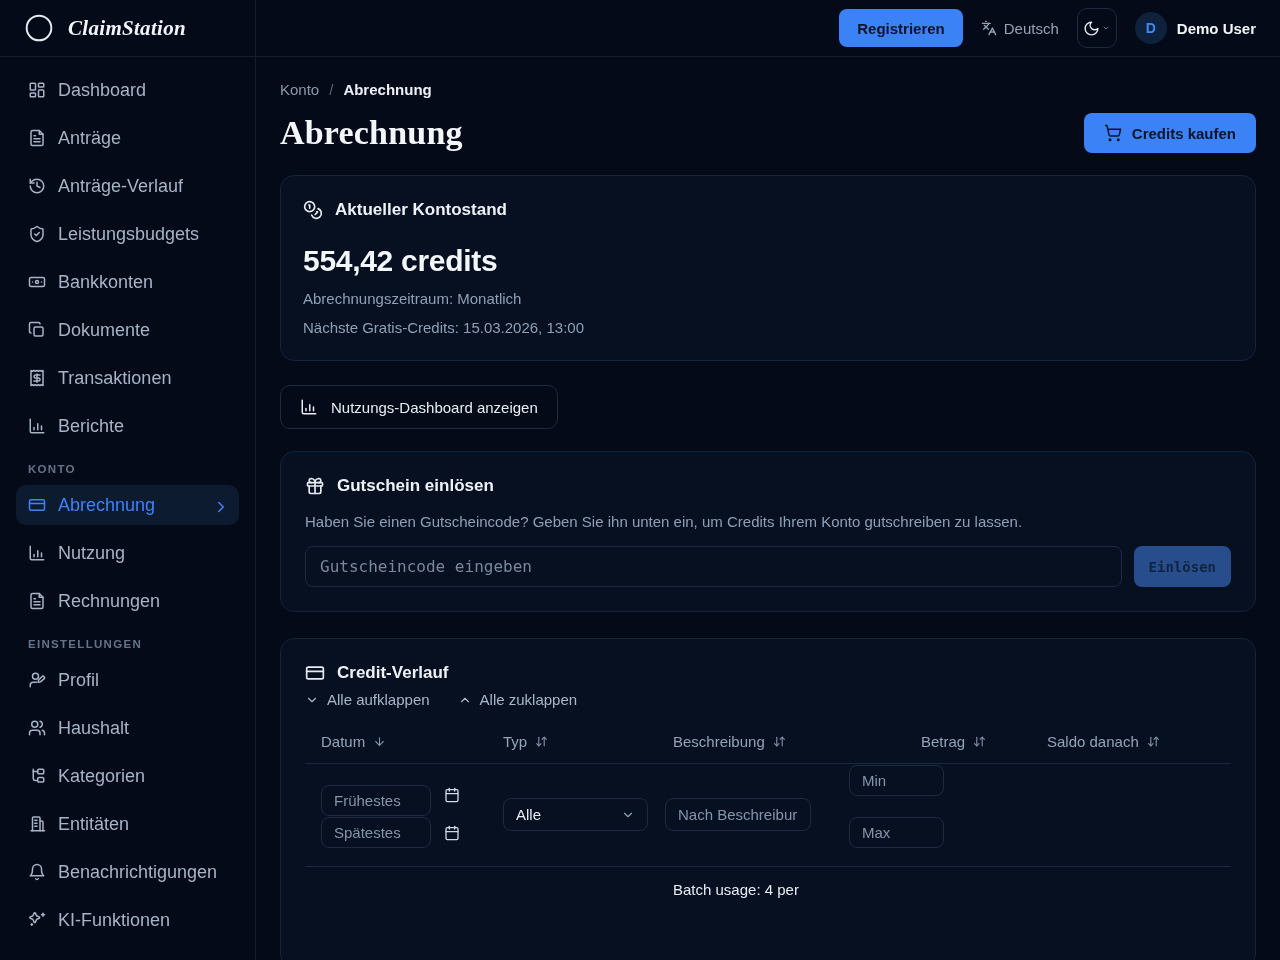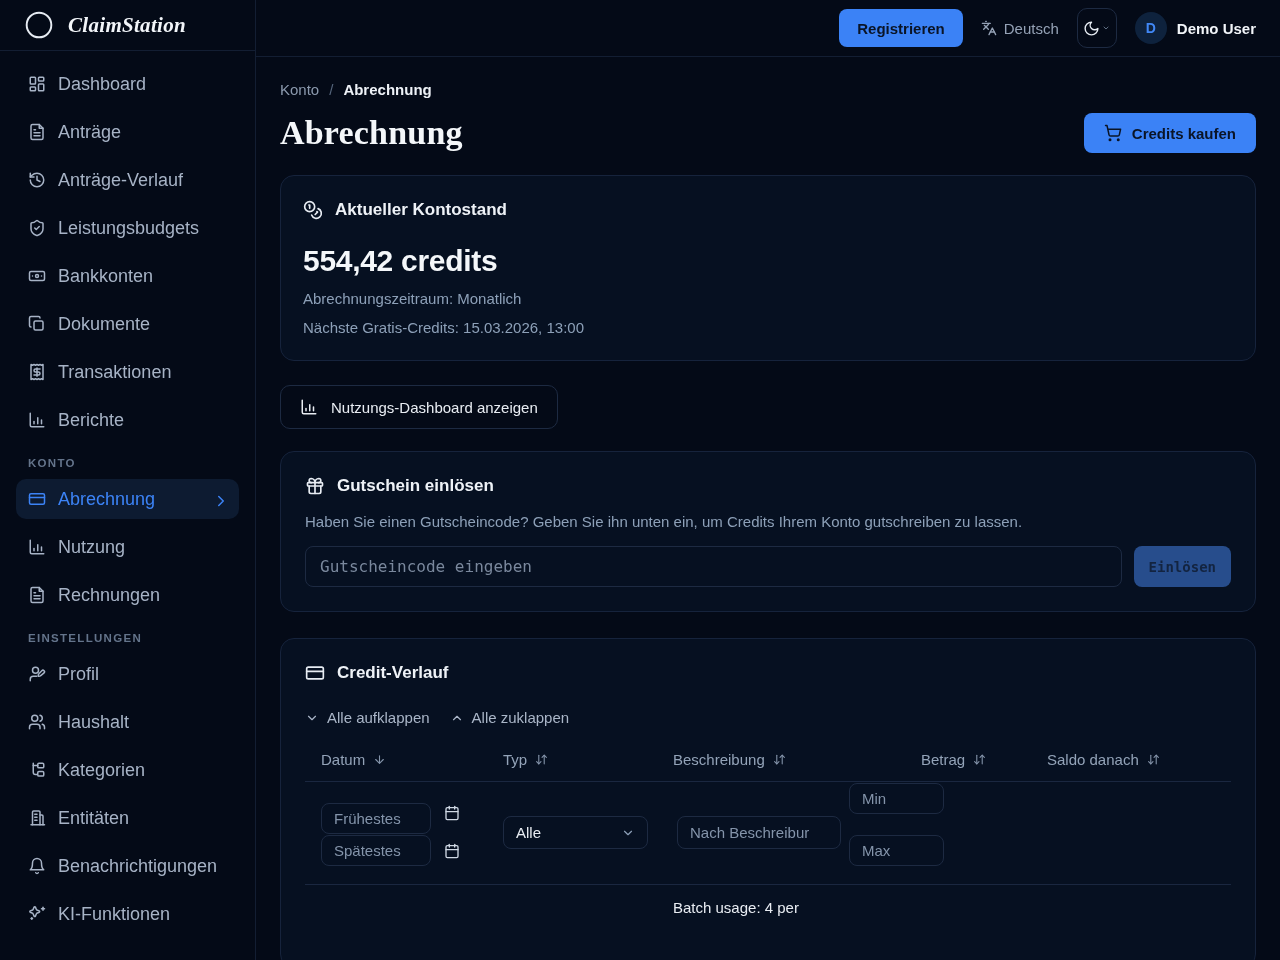--- a/index.html
+++ b/index.html
@@ -12,21 +12,21 @@
   }
   svg { display:block; }
   .ic { stroke:currentColor; fill:none; stroke-width:2; stroke-linecap:round; stroke-linejoin:round; }
 
   
   .sidebar {
     position:absolute; left:0; top:0; width:256px; height:960px;
     border-right:1px solid #131e33; background:#040a17;
   }
   .side-head {
-    height:51px; display:flex; align-items:center; gap:14px;
+    height:57px; display:flex; align-items:center; gap:14px;
     padding:0 24px; border-bottom:1px solid #131e33;
   }
   .logo-text {
     font-family:"Liberation Serif","DejaVu Serif",serif;
     font-style:italic; font-weight:600; font-size:21px; color:#f2f5f9;
     letter-spacing:.3px;
   }
   .side-nav { padding:13px 16px 0 16px; }
   .nav-item {
     display:flex; align-items:center; gap:12px; height:40px;
@@ -116,21 +116,21 @@
     border-radius:8px; padding:0 14px; color:#e7ecf3;
     font-family:"DejaVu Sans Mono",monospace; font-size:16px;
   }
   .voucher-input::placeholder { color:#7a889d; }
   .redeem-btn {
     height:41px; padding:0 15px; background:#274d8c; color:#132440;
     border-radius:8px; font-size:14px; font-weight:600;
     font-family:"DejaVu Sans Mono",monospace;
   }
 
-  .expand-controls { display:flex; align-items:center; gap:20px; margin-top:26px; }
+  .expand-controls { display:flex; align-items:center; gap:28px; margin-top:8px; }
   .ctrl { display:flex; align-items:center; gap:8px; color:#aab6c8; font-size:15px; cursor:pointer; }
   .ctrl svg { width:14px; height:14px; }
 
   .table { margin-top:12px; }
   .thead {
     display:grid; grid-template-columns:182px 170px 248px 126px 1fr;
     height:44px; align-items:center; border-bottom:1px solid #1a2740;
     color:#93a3b8; font-size:15px; font-weight:500;
   }
   .th { padding-left:16px; display:flex; align-items:center; gap:8px; cursor:pointer; }
@@ -575,21 +575,21 @@
 
         <div class="f-select" style="left:198px; top:34px; width:145px; height:33px;gap:29px;">
           <span>Alle</span>
           <span>
               <svg class="ic" viewBox="0 0 24 24" width="14" height="14">
                 <path d="m6 9 6 6 6-6"></path>
               </svg>
             </span>
         </div>
 
-        <input class="f-input" style="left: 372px; top: 34px; width: 164px; height: 33px;" placeholder="Nach Beschreibur">
+        <input class="f-input" style="left: 360px; top: 34px; width: 146px; height: 33px;" placeholder="Nach Beschreibur">
 
         <input class="f-input" style="left: 544px; top: 1px; width: 95px; height: 31px;" placeholder="Min">
         <input class="f-input" style="left: 544px; top: 53px; width: 95px; height: 31px;" placeholder="Max">
       </div>
 
       <div class="batch-note">Batch usage: 4 per</div>
     </div>
   </section>
 
 </main>

